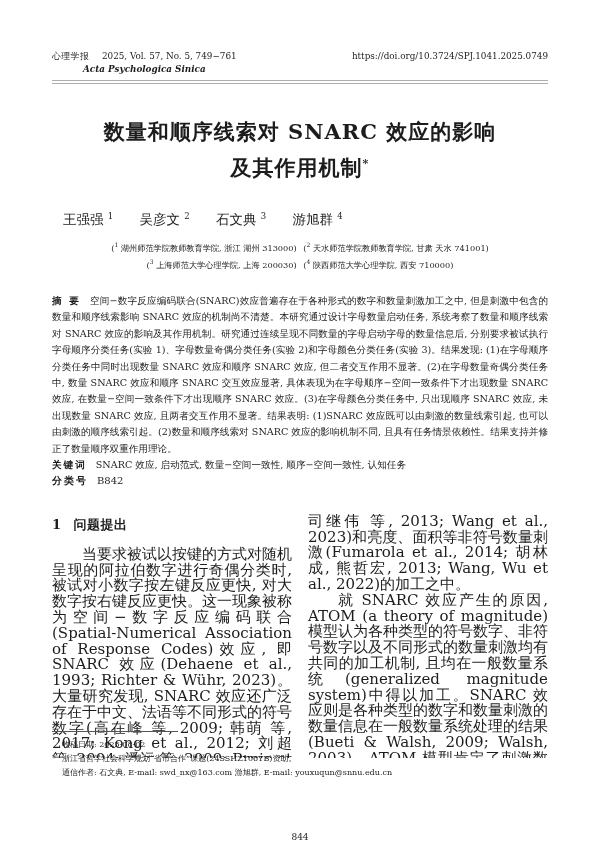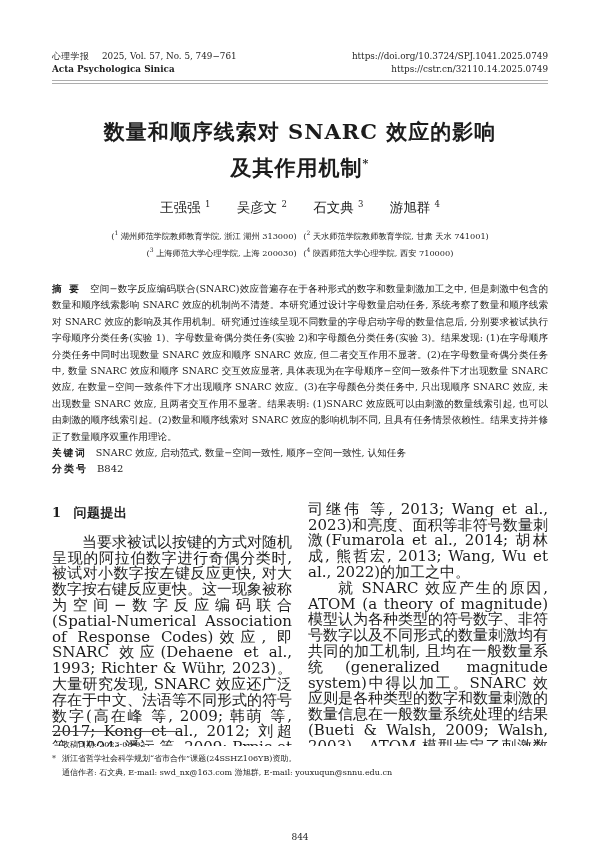--- a/index.html
+++ b/index.html
@@ -8,30 +8,30 @@
   .page {
     position:relative; width:600px; height:851px; margin:0 auto;
     background:#ffffff; overflow:hidden;
   }
   .content { padding:50px 52px 0 52px; }
 
   
   .hdr { display:flex; justify-content:space-between; font-size:8.8px; line-height:12.5px; }
   .hdr-left .cn { letter-spacing:0.5px; }
   .hdr-left .issue { margin-left:10px; }
-  .hdr-left .en { font-weight:bold; }
+  .hdr-left .en { font-style:italic; font-weight:bold;text-align:center; }
   .hdr-right { text-align:right; }
   .hdr-divider { margin-top:5px; height:4px; border-top:1px solid #adadad; border-bottom:1px solid #adadad; }
 
   
   .title { margin-top:32px; text-align:center; font-size:21px; font-weight:bold; line-height:32px; letter-spacing:1px; }
   .title sup { font-size:11px; font-weight:bold; }
 
   
-  .authors { margin-top:14px; text-align:center; font-size:13.5px; }
+  .authors { margin-top:26px; font-size:13.5px; }
   .author { margin:0 11px; }
   .author sup { font-size:8.5px; }
 
   
   .affils { margin-top:10px; text-align:center; font-size:8.2px; line-height:13.5px; color:#222; }
   .affil { margin:0 2px; }
   .affil sup { font-size:6px; }
 
   
   .abstract { margin-top:20px; font-size:9.6px; line-height:16.4px; text-align:justify; }
@@ -64,21 +64,20 @@
     <div class="hdr">
       <div class="hdr-left">
         <div>
           <span class="cn">心理学报</span>
           <span class="issue">2025, Vol. 57, No. 5, 749−761</span>
         </div>
         <div class="en">Acta Psychologica Sinica</div>
       </div>
       <div class="hdr-right">
         <div>https://doi.org/10.3724/SPJ.1041.2025.0749</div>
-        <div>https://cstr.cn/32110.14.2025.0749</div>
       </div>
     </div>
     <div class="hdr-divider"></div>
 
     <div class="title">
       <div>数量和顺序线索对 SNARC 效应的影响</div>
       <div><span>及其作用机制</span><sup>*</sup></div>
     </div>
 
     <div class="authors">

